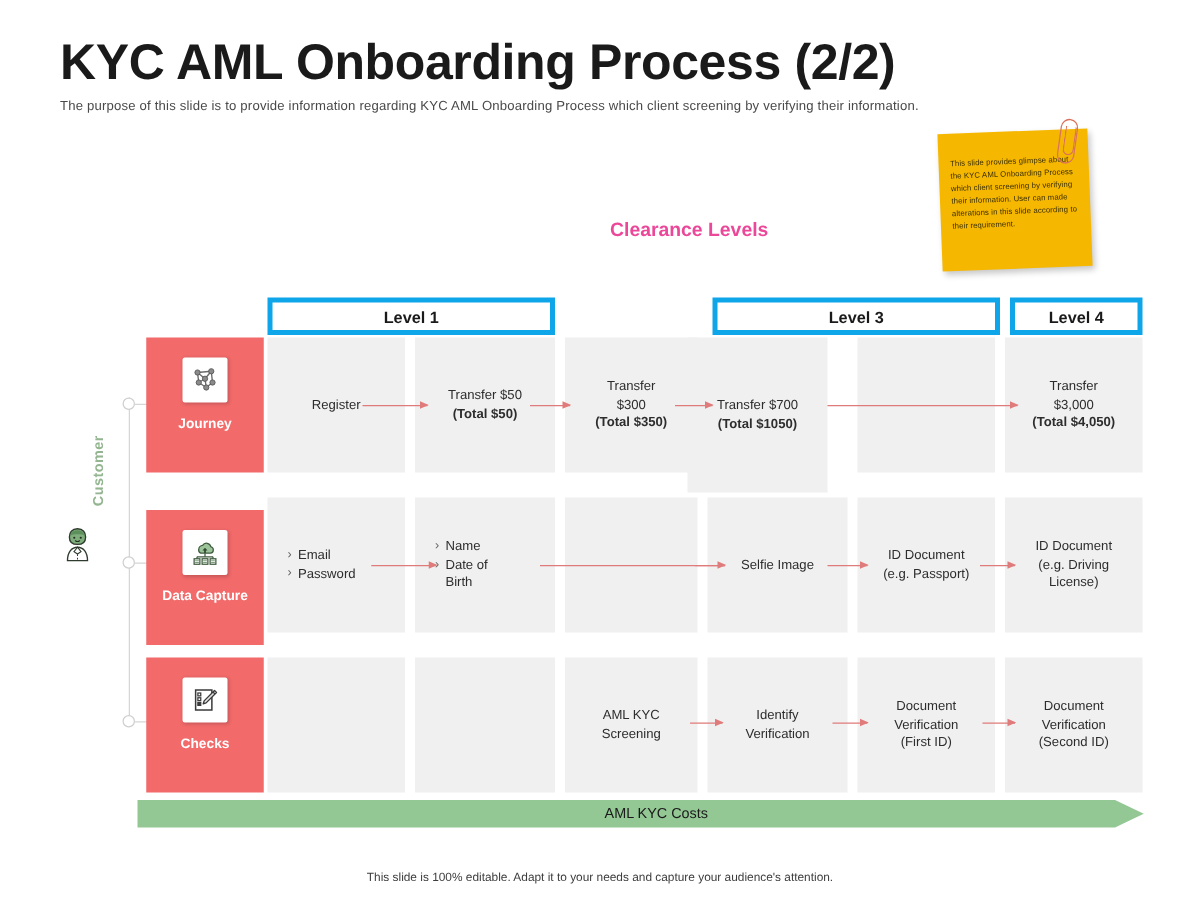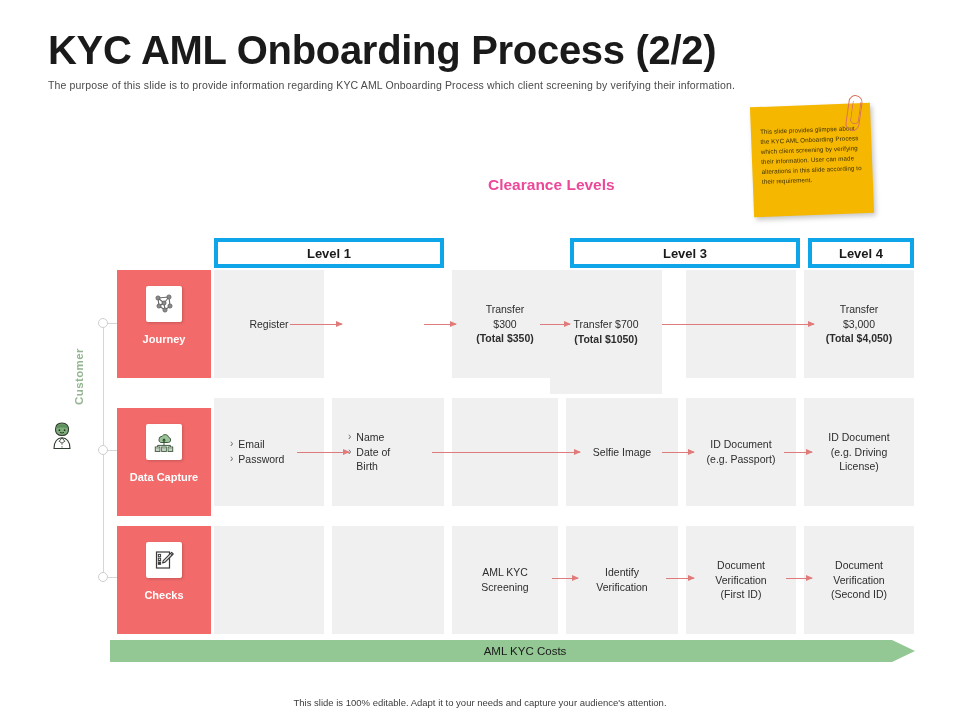--- a/index.html
+++ b/index.html
@@ -366,20 +366,26 @@
             <circle cx="18" cy="14" r="2.1"></circle>
           </g>
         </svg>
       </div>
       <div class="row-label-text">Journey</div>
     </div>
 
     <div class="cell" style="left:214px; width:110px; top:270px; height:108px;">
       <div><span>Register</span></div>
     </div>
+    <div class="cell" style="left:332px; width:112px; top:270px; height:108px;">
+      <div>
+        <div>Transfer $50</div>
+        <div class="strong">(Total $50)</div>
+      </div>
+    </div>
     <div class="cell" style="left:452px; width:106px; top:270px; height:108px;">
       <div>
         <div>Transfer</div>
         <div>$300</div>
         <div class="strong">(Total $350)</div>
       </div>
     </div>
     <div class="cell" style="left:550px; width:112px; top:270px; height:124px;">
       <div>
         <div>Transfer $700</div>

